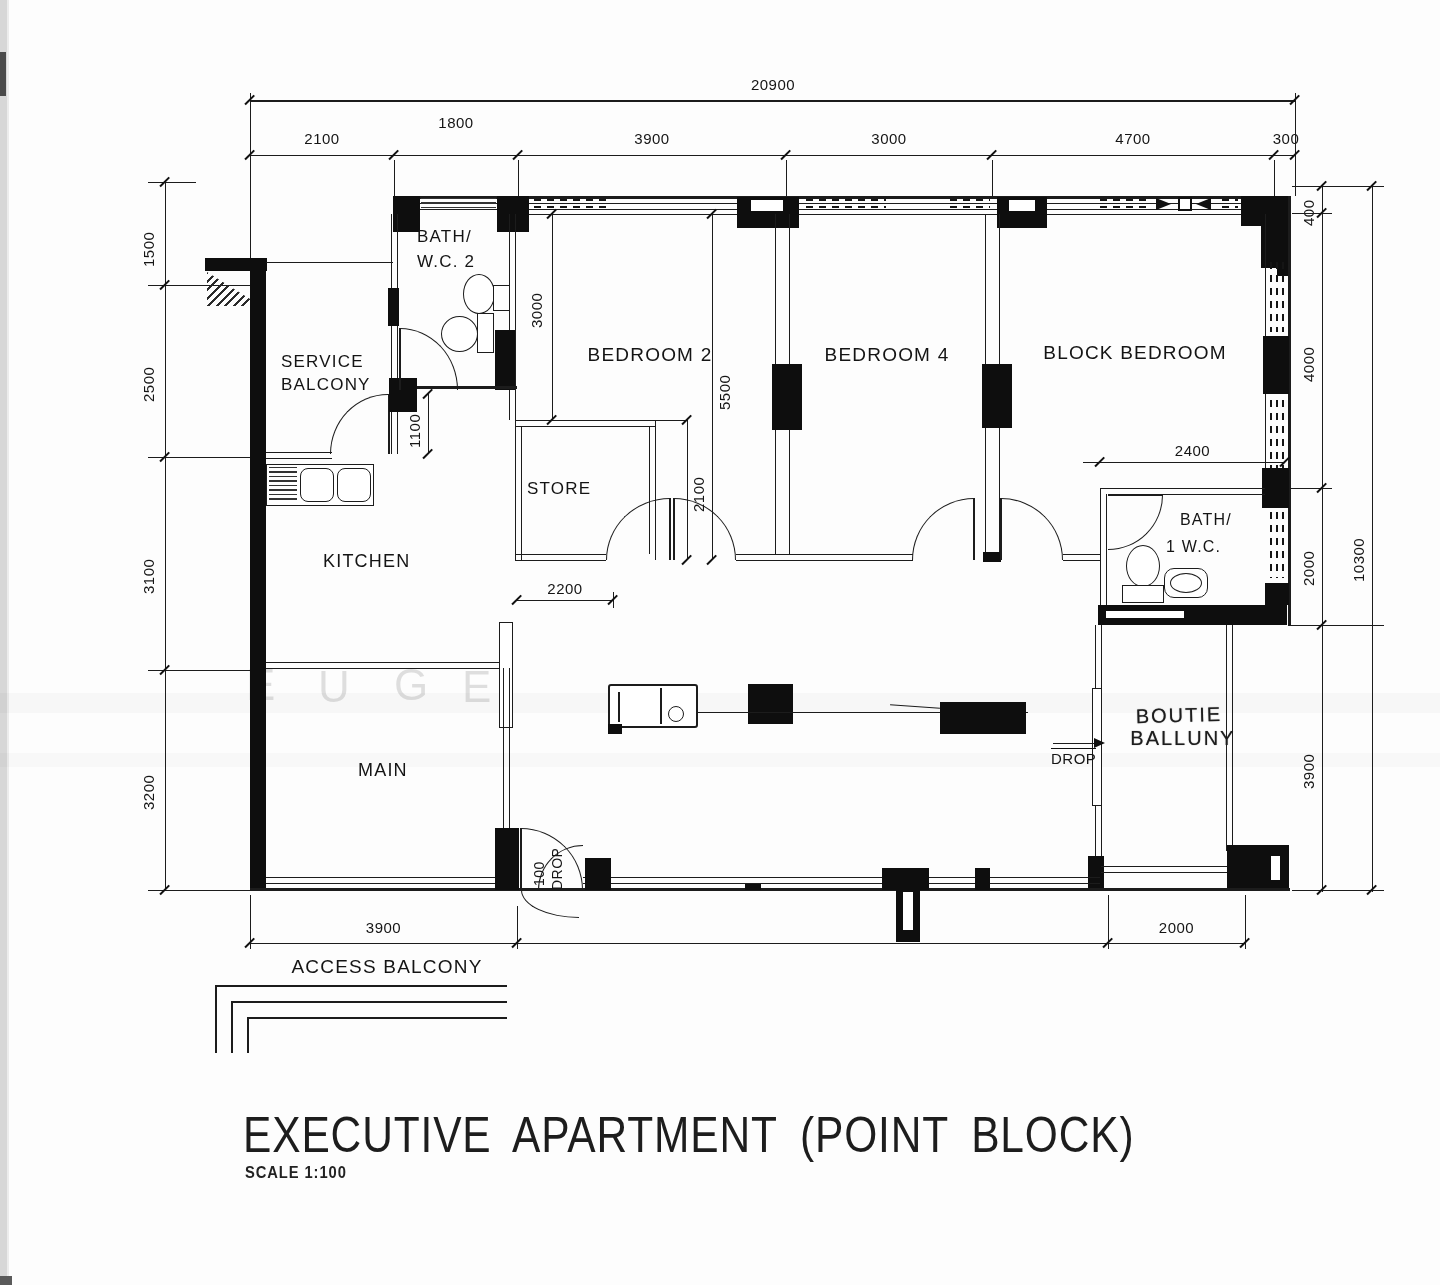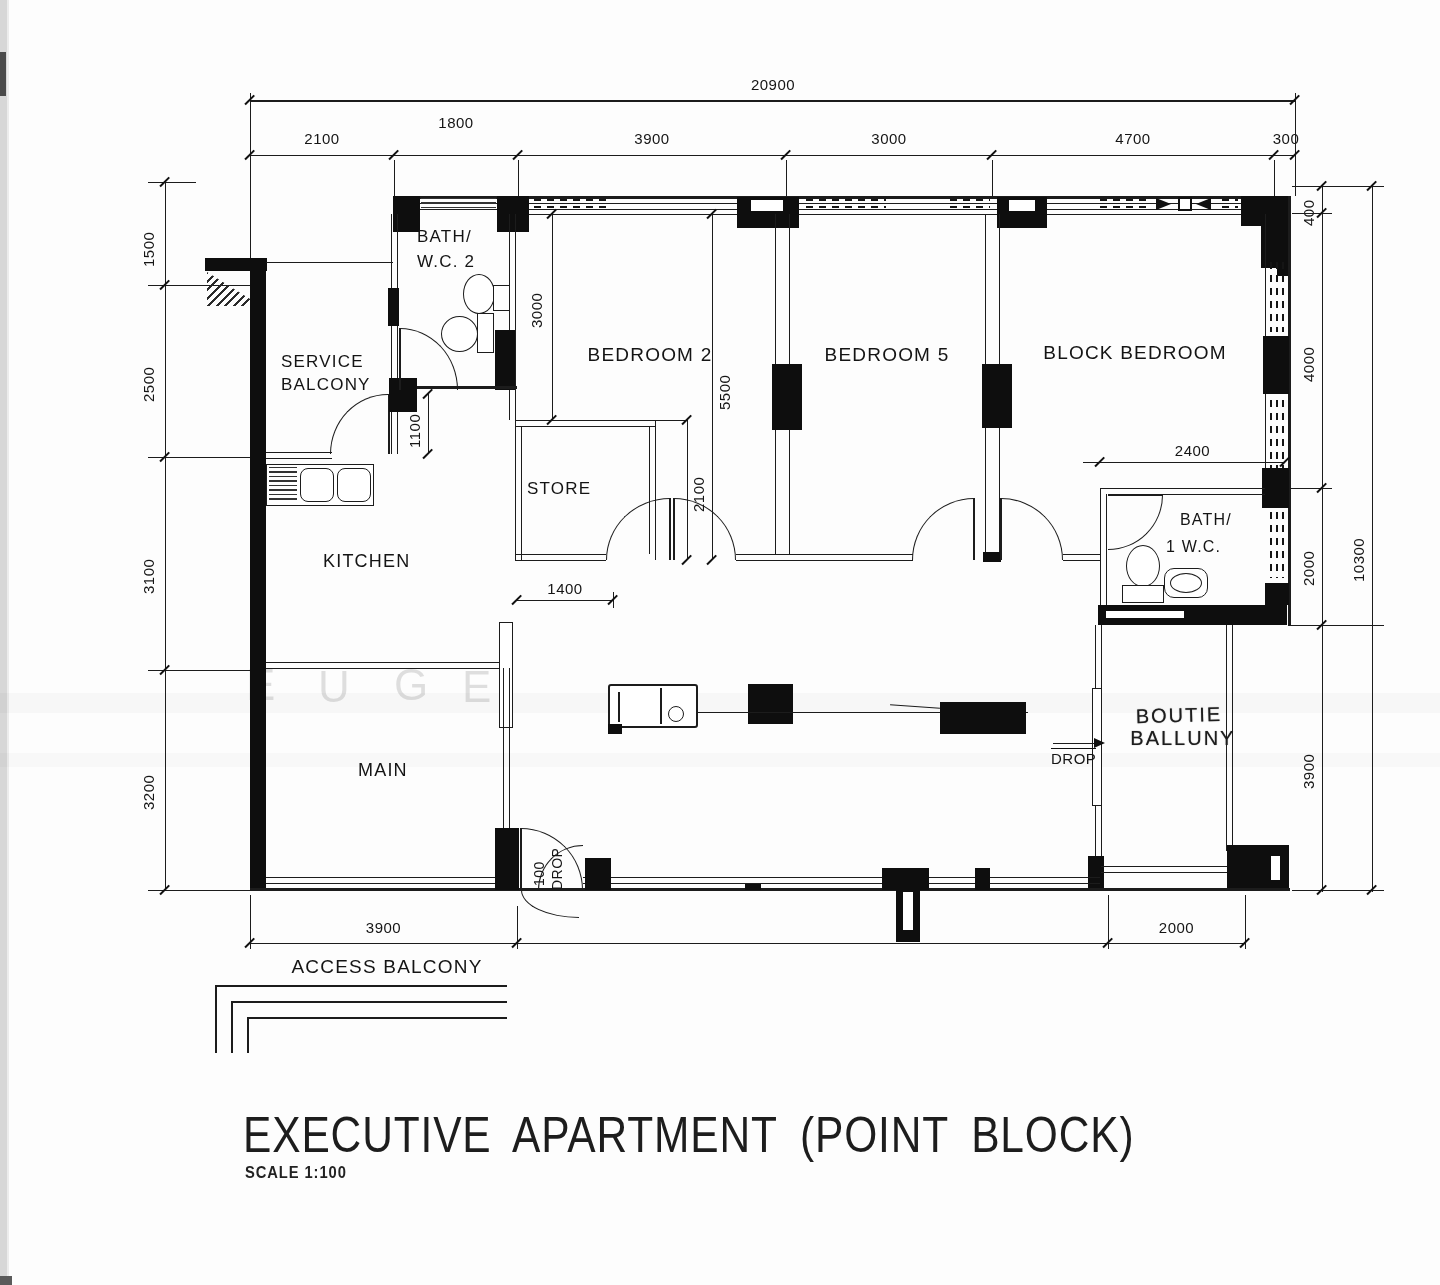--- a/index.html
+++ b/index.html
@@ -192,21 +192,21 @@
   <div class="ln" style="left:515px;top:560px;width:91px;height:1.2px"></div>
   <div class="lbl" style="left:527px;top:479px;font-size:17px">STORE</div>
 
   <div class="arc" style="left:606px;top:498px;width:64px;height:62px;border-top-width:1.2px;border-left-width:1.2px;border-top-left-radius:100%"></div>
   <div class="ln" style="left:669px;top:498px;width:1.5px;height:62px"></div>
   <div class="arc" style="left:674px;top:498px;width:62px;height:62px;border-top-width:1.2px;border-right-width:1.2px;border-top-right-radius:100%"></div>
   <div class="ln" style="left:673px;top:498px;width:1.5px;height:62px"></div>
 
   <div class="ln" style="left:517px;top:600px;width:96px;height:1.2px"></div>
   <div class="ln" style="left:613px;top:592px;width:1px;height:16px"></div>
-  <div class="dim" style="left:517px;top:580px;width:96px">1400</div>
+  <div class="dim" style="left:517px;top:580px;width:96px">2200</div>
 
   <div class="ln" style="left:687px;top:420px;width:1.2px;height:140px"></div>
   <div class="ln" style="left:634px;top:420px;width:53px;height:1px"></div>
   <div class="vdim" style="left:690px;top:458px;height:54px">2100</div>
 
   <div class="ln" style="left:736px;top:554px;width:54px;height:1.2px"></div>
   <div class="ln" style="left:736px;top:560px;width:54px;height:1.2px"></div>
   <div class="ln" style="left:789px;top:554px;width:124px;height:1.2px"></div>
   <div class="ln" style="left:789px;top:560px;width:124px;height:1.2px"></div>
   <div class="ln" style="left:775px;top:214px;width:1.2px;height:340px"></div>
@@ -219,21 +219,21 @@
   <div class="ln" style="left:973px;top:498px;width:1.5px;height:62px"></div>
   <div class="arc" style="left:912px;top:498px;width:62px;height:62px;border-top-width:1.2px;border-left-width:1.2px;border-top-left-radius:100%"></div>
   <div class="blk" style="left:983px;top:552px;width:18px;height:10px"></div>
 
   <div class="ln" style="left:1000px;top:498px;width:1.5px;height:62px"></div>
   <div class="arc" style="left:1001px;top:498px;width:62px;height:62px;border-top-width:1.2px;border-right-width:1.2px;border-top-right-radius:100%"></div>
   <div class="ln" style="left:1063px;top:554px;width:37px;height:1.2px"></div>
   <div class="ln" style="left:1063px;top:560px;width:37px;height:1.2px"></div>
 
   <div class="lbl" style="left:560px;top:344px;width:180px;text-align:center;font-size:19px">BEDROOM 2</div>
-  <div class="lbl" style="left:797px;top:344px;width:180px;text-align:center;font-size:19px">BEDROOM 5</div>
+  <div class="lbl" style="left:797px;top:344px;width:180px;text-align:center;font-size:19px">BEDROOM 4</div>
   <div class="lbl" style="left:1035px;top:342px;width:200px;text-align:center;font-size:19px">BLOCK BEDROOM</div>
   <div class="lbl" style="left:358px;top:760px">MAIN</div>
 
   <div class="ln" style="left:1288px;top:196px;width:2.5px;height:430px"></div>
   <div class="ln" style="left:1265px;top:214px;width:1.2px;height:274px"></div>
   <div class="dashv" style="left:1270px;top:262px;height:70px"></div>
   <div class="dashv" style="left:1276px;top:262px;height:70px"></div>
   <div class="dashv" style="left:1282px;top:262px;height:70px"></div>
   <div class="blk" style="left:1263px;top:336px;width:26px;height:58px"></div>
   <div class="dashv" style="left:1270px;top:400px;height:86px"></div>

